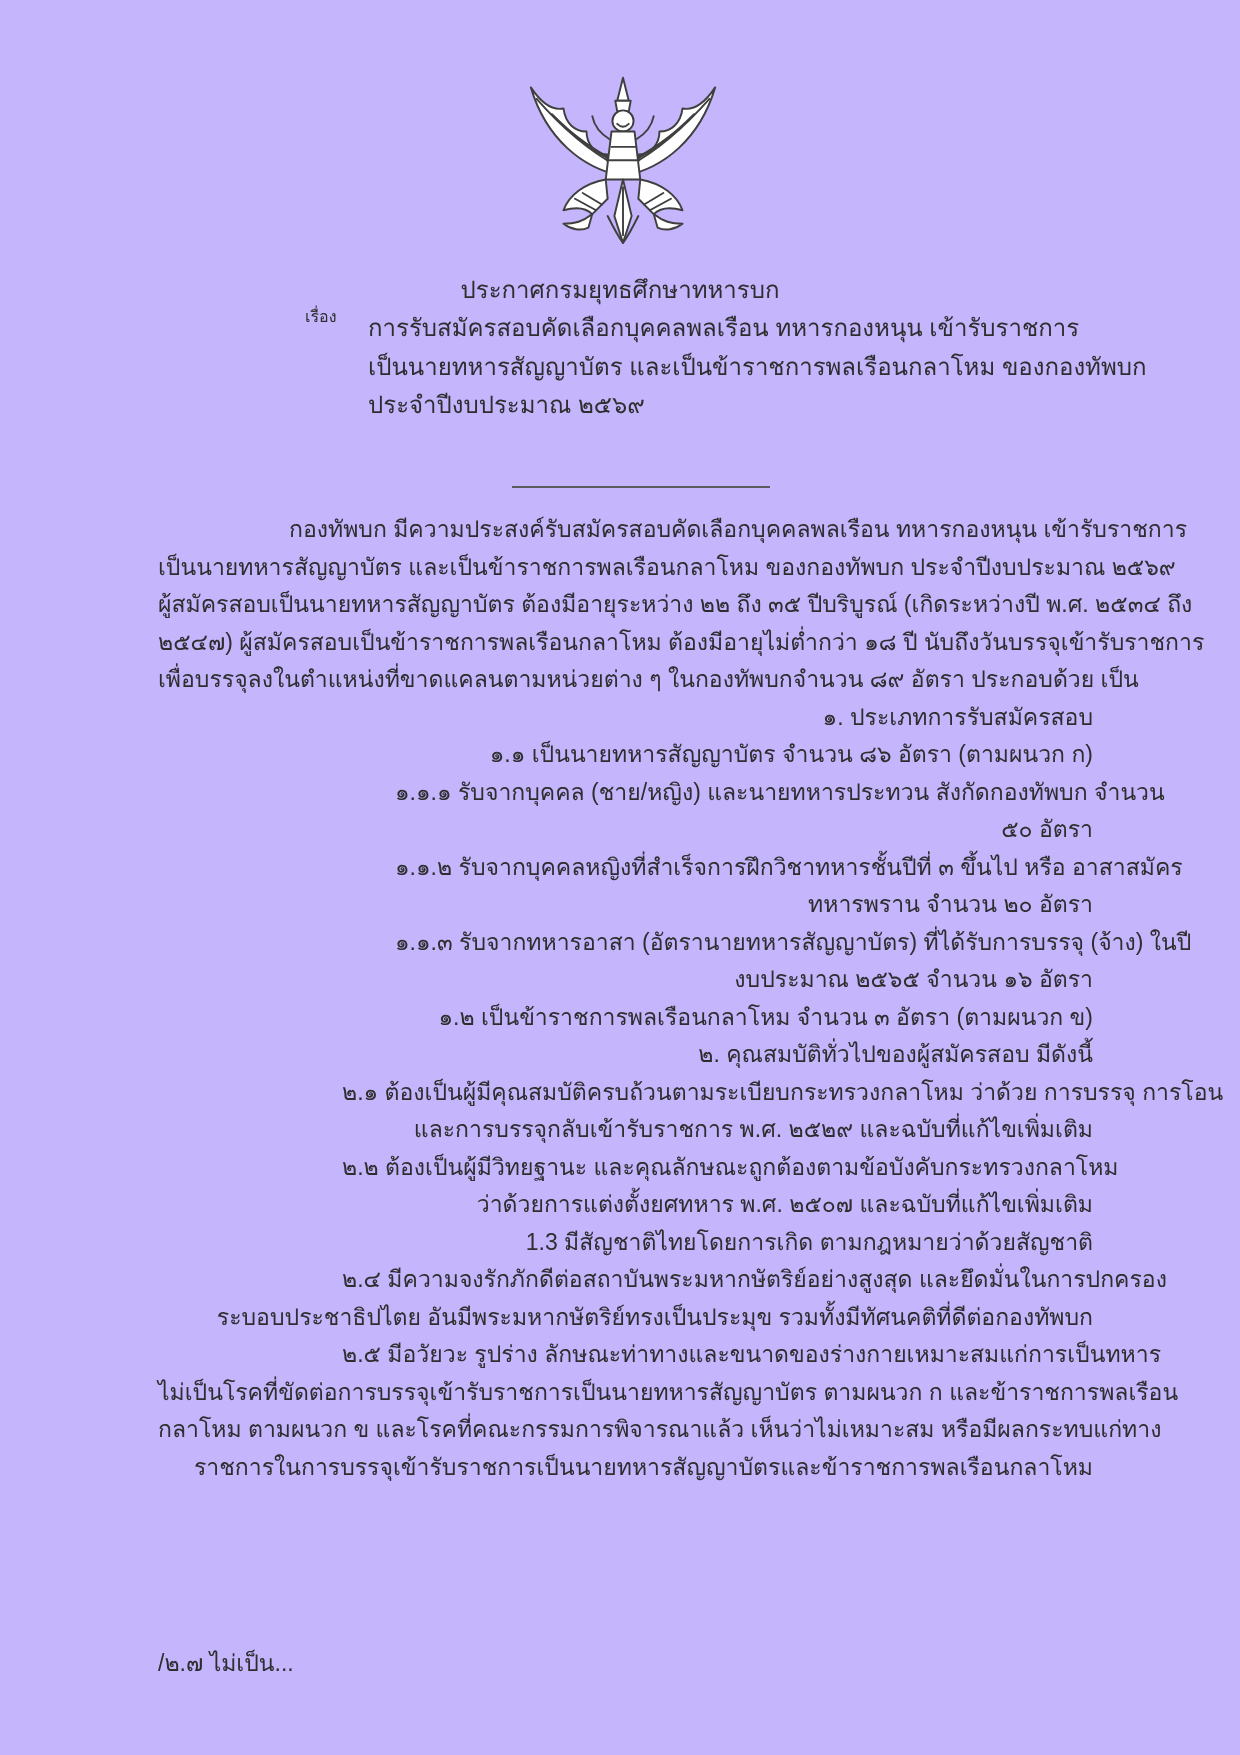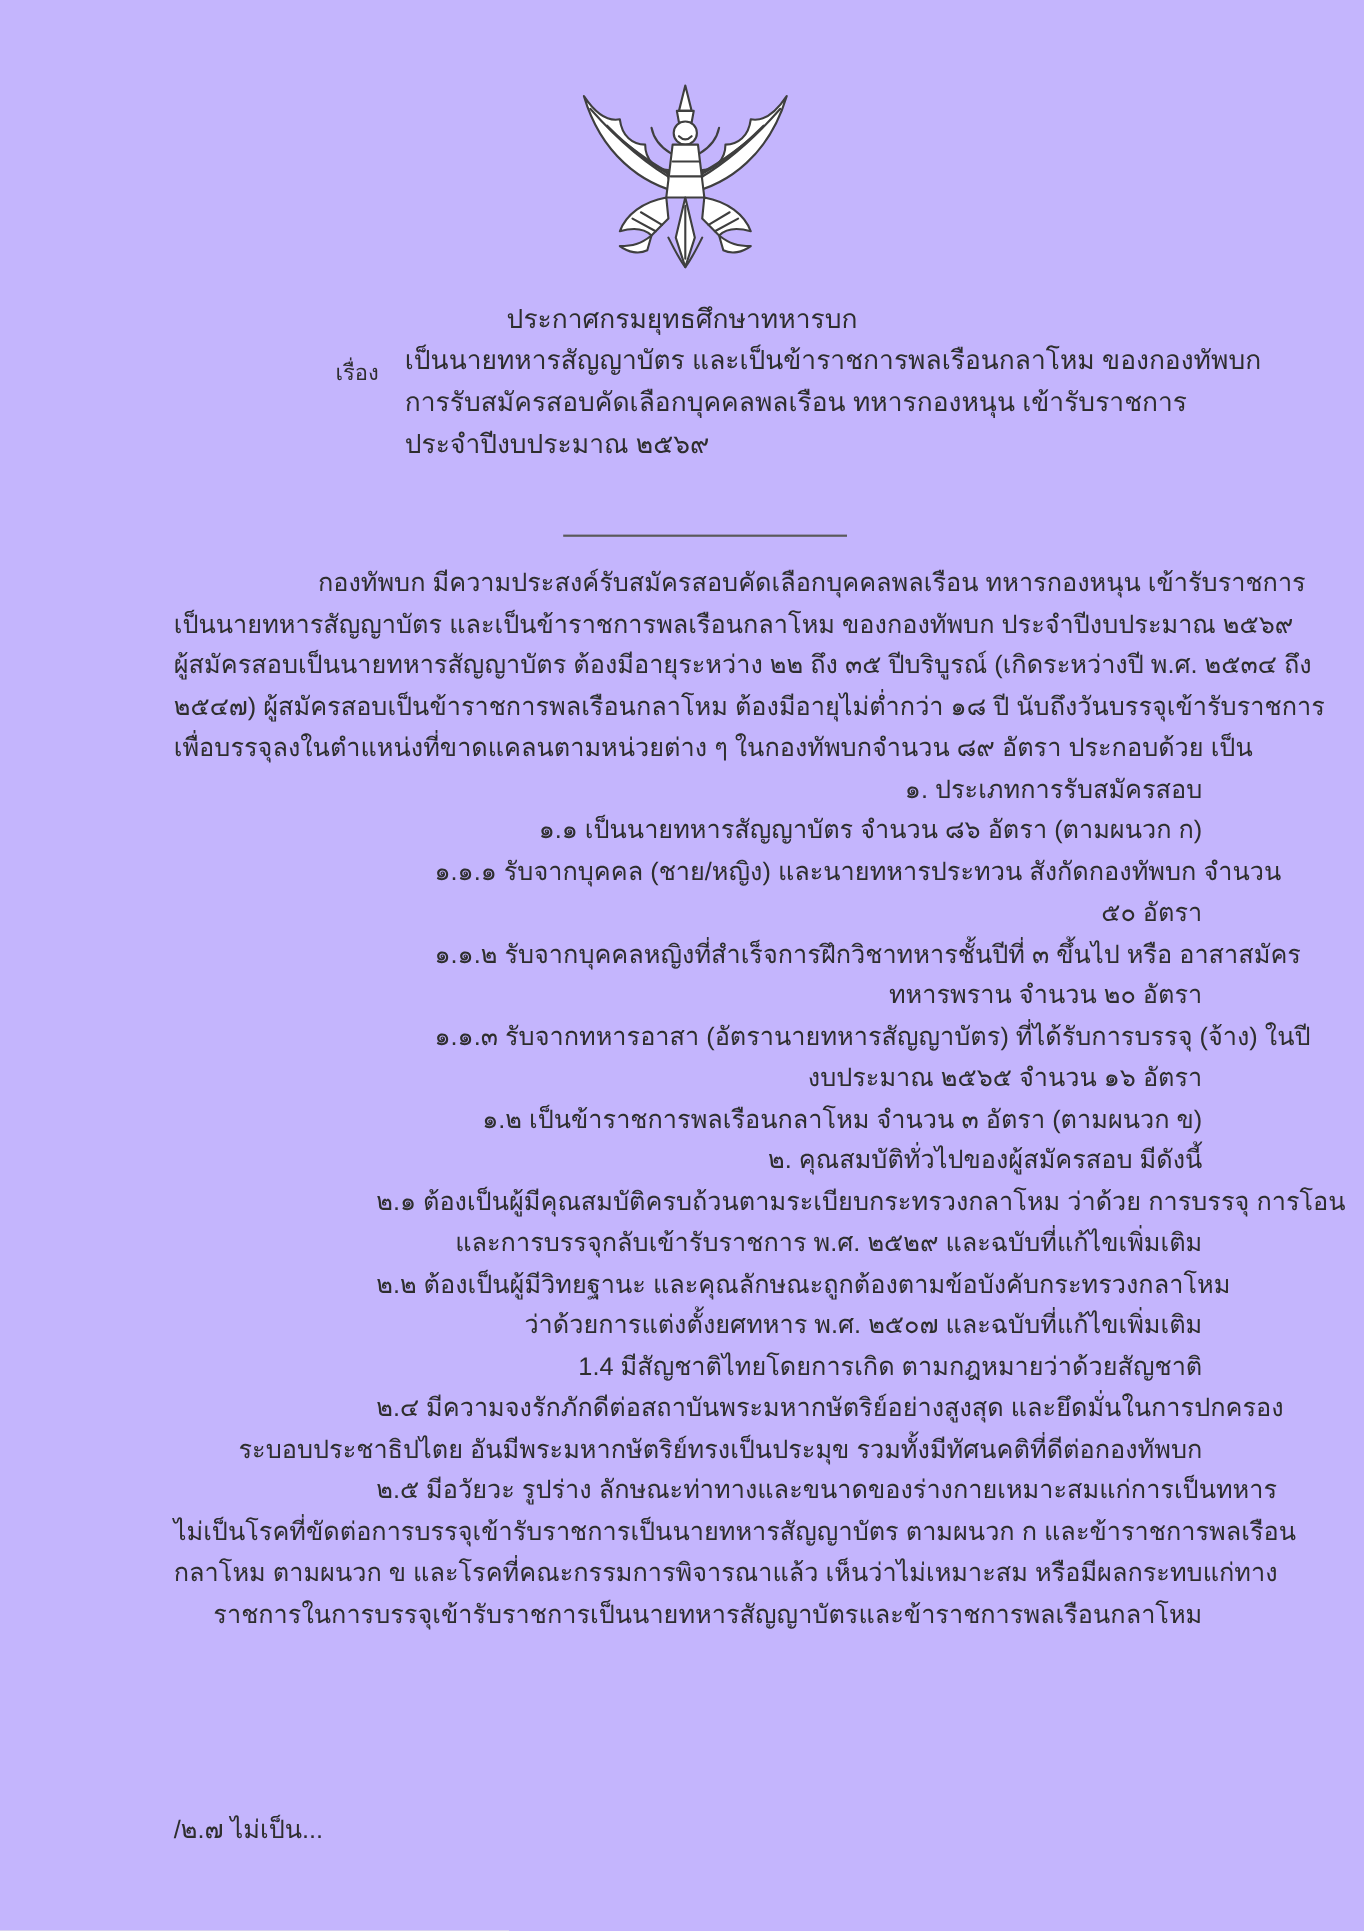--- a/index.html
+++ b/index.html
@@ -25,22 +25,22 @@
     top: 270px;
     left: 0;
     width: 100%;
     text-align: center;
     font-size: 24px;
     white-space: nowrap;
   }
   .subject-label {
     position: absolute;
     left: 305px;
-    top: 322px;
-    font-size: 20px;
+    top: 304px;
+    font-size: 16px;
     white-space: nowrap;
   }
   .subject-lines {
     position: absolute;
     left: 368px;
     top: 309px;
     width: 660px;
     font-size: 24px;
   }
   .subject-lines .sl { line-height: 38.5px; height: 38.5px; white-space: nowrap; }
@@ -113,22 +113,22 @@
 
       <path d="M88 148 C 78 156 70 158 58 158 C 66 164 76 166 84 162 Z"></path>
       <path d="M152 148 C 162 156 170 158 182 158 C 174 164 164 166 156 162 Z"></path>
     </g>
   </svg>
 
   <div class="doc-title">ประกาศกรมยุทธศึกษาทหารบก</div>
 
   <div class="subject-label">เรื่อง</div>
   <div class="subject-lines">
+    <div class="sl">การรับสมัครสอบคัดเลือกบุคคลพลเรือน ทหารกองหนุน เข้ารับราชการ</div>
     <div class="sl">เป็นนายทหารสัญญาบัตร และเป็นข้าราชการพลเรือนกลาโหม ของกองทัพบก</div>
-    <div class="sl">การรับสมัครสอบคัดเลือกบุคคลพลเรือน ทหารกองหนุน เข้ารับราชการ</div>
     <div class="sl">ประจำปีงบประมาณ ๒๕๖๙</div>
   </div>
 
   <div class="divider"></div>
 
   <div class="body-block">
     <div class="bl ind-para">กองทัพบก มีความประสงค์รับสมัครสอบคัดเลือกบุคคลพลเรือน ทหารกองหนุน เข้ารับราชการ</div>
     <div class="bl">เป็นนายทหารสัญญาบัตร และเป็นข้าราชการพลเรือนกลาโหม ของกองทัพบก ประจำปีงบประมาณ ๒๕๖๙</div>
     <div class="bl">ผู้สมัครสอบเป็นนายทหารสัญญาบัตร ต้องมีอายุระหว่าง ๒๒ ถึง ๓๕ ปีบริบูรณ์ (เกิดระหว่างปี พ.ศ. ๒๕๓๔ ถึง</div>
     <div class="bl">๒๕๔๗) ผู้สมัครสอบเป็นข้าราชการพลเรือนกลาโหม ต้องมีอายุไม่ต่ำกว่า ๑๘ ปี นับถึงวันบรรจุเข้ารับราชการ</div>
@@ -140,21 +140,21 @@
     <div class="bl ind-l3">๑.๑.๒ รับจากบุคคลหญิงที่สำเร็จการฝึกวิชาทหารชั้นปีที่ ๓ ขึ้นไป หรือ อาสาสมัคร</div>
     <div class="bl">ทหารพราน จำนวน ๒๐ อัตรา</div>
     <div class="bl ind-l3">๑.๑.๓ รับจากทหารอาสา (อัตรานายทหารสัญญาบัตร) ที่ได้รับการบรรจุ (จ้าง) ในปี</div>
     <div class="bl">งบประมาณ ๒๕๖๕ จำนวน ๑๖ อัตรา</div>
     <div class="bl ind-l2">๑.๒ เป็นข้าราชการพลเรือนกลาโหม จำนวน ๓ อัตรา (ตามผนวก ข)</div>
     <div class="bl ind-l1">๒. คุณสมบัติทั่วไปของผู้สมัครสอบ มีดังนี้</div>
     <div class="bl ind-l2">๒.๑ ต้องเป็นผู้มีคุณสมบัติครบถ้วนตามระเบียบกระทรวงกลาโหม ว่าด้วย การบรรจุ การโอน</div>
     <div class="bl">และการบรรจุกลับเข้ารับราชการ พ.ศ. ๒๕๒๙ และฉบับที่แก้ไขเพิ่มเติม</div>
     <div class="bl ind-l2">๒.๒ ต้องเป็นผู้มีวิทยฐานะ และคุณลักษณะถูกต้องตามข้อบังคับกระทรวงกลาโหม</div>
     <div class="bl">ว่าด้วยการแต่งตั้งยศทหาร พ.ศ. ๒๕๐๗ และฉบับที่แก้ไขเพิ่มเติม</div>
-    <div class="bl ind-l2">1.4 มีสัญชาติไทยโดยการเกิด ตามกฎหมายว่าด้วยสัญชาติ</div>
+    <div class="bl ind-l2">1.3 มีสัญชาติไทยโดยการเกิด ตามกฎหมายว่าด้วยสัญชาติ</div>
     <div class="bl ind-l2">๒.๔ มีความจงรักภักดีต่อสถาบันพระมหากษัตริย์อย่างสูงสุด และยึดมั่นในการปกครอง</div>
     <div class="bl">ระบอบประชาธิปไตย อันมีพระมหากษัตริย์ทรงเป็นประมุข รวมทั้งมีทัศนคติที่ดีต่อกองทัพบก</div>
     <div class="bl ind-l2">๒.๕ มีอวัยวะ รูปร่าง ลักษณะท่าทางและขนาดของร่างกายเหมาะสมแก่การเป็นทหาร</div>
     <div class="bl">ไม่เป็นโรคที่ขัดต่อการบรรจุเข้ารับราชการเป็นนายทหารสัญญาบัตร ตามผนวก ก และข้าราชการพลเรือน</div>
     <div class="bl">กลาโหม ตามผนวก ข และโรคที่คณะกรรมการพิจารณาแล้ว เห็นว่าไม่เหมาะสม หรือมีผลกระทบแก่ทาง</div>
     <div class="bl">ราชการในการบรรจุเข้ารับราชการเป็นนายทหารสัญญาบัตรและข้าราชการพลเรือนกลาโหม</div>
   </div>
 
   <div class="footer-note">/๒.๗ ไม่เป็น...</div>
 

